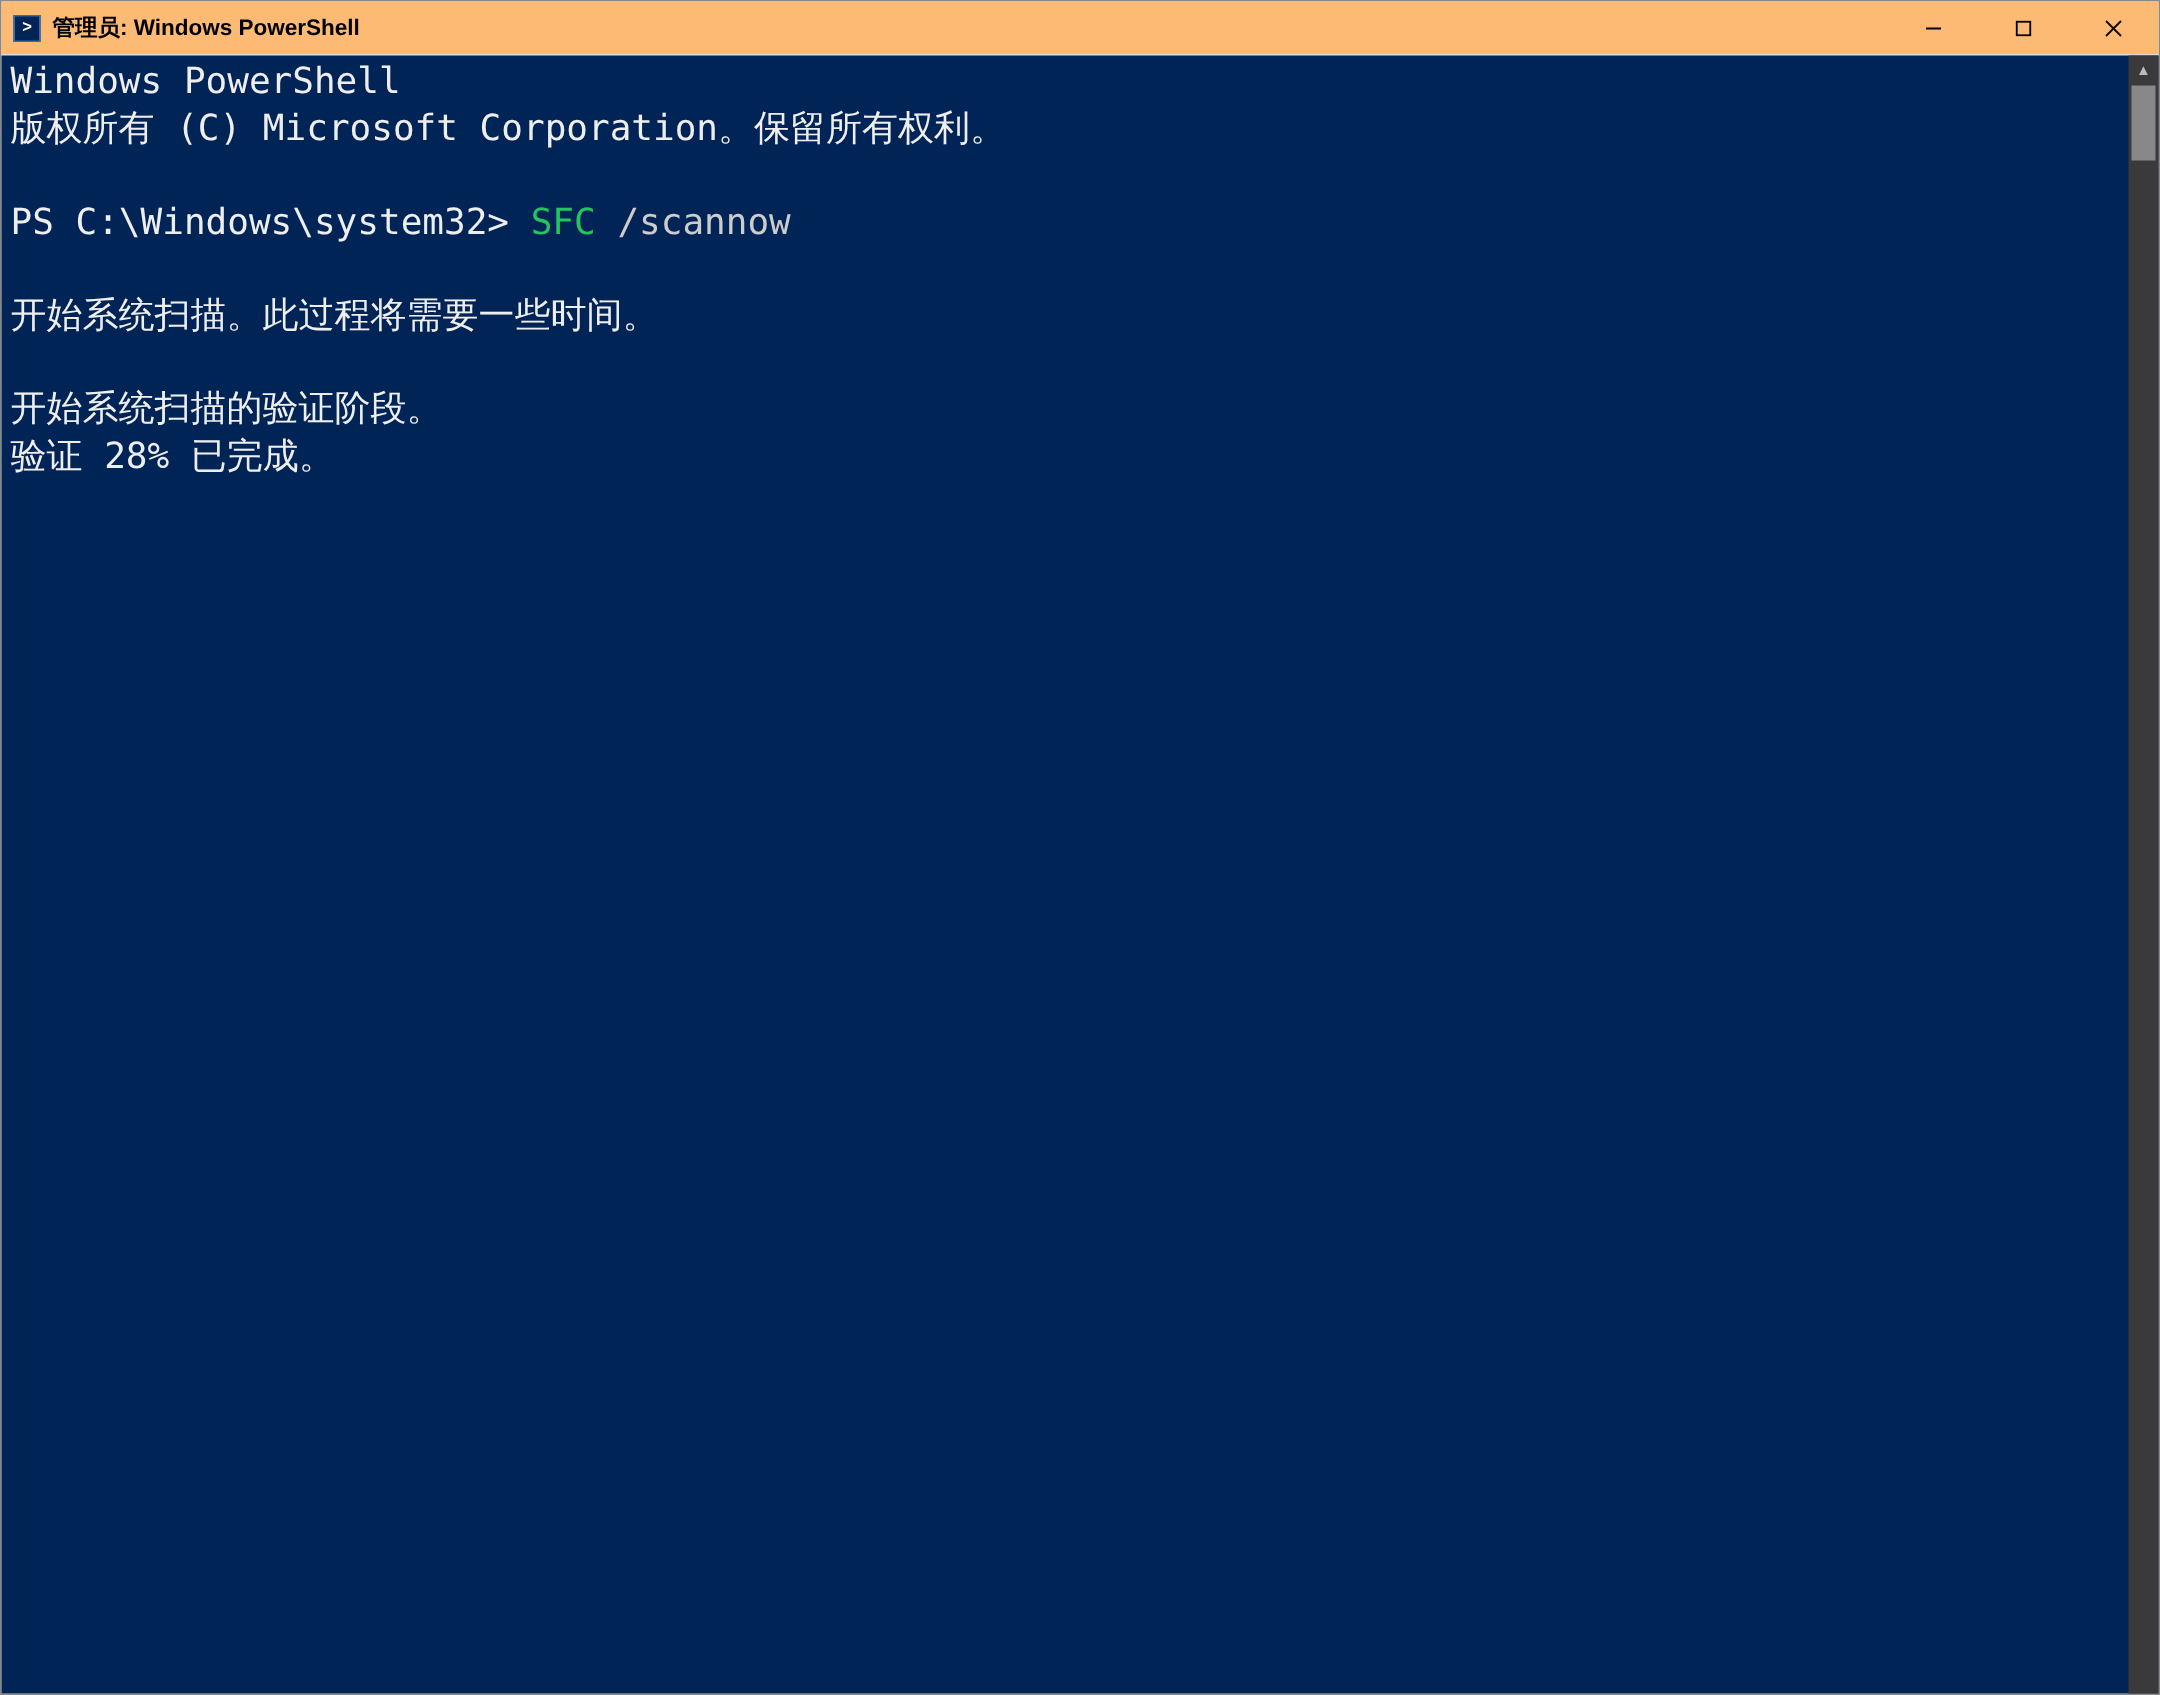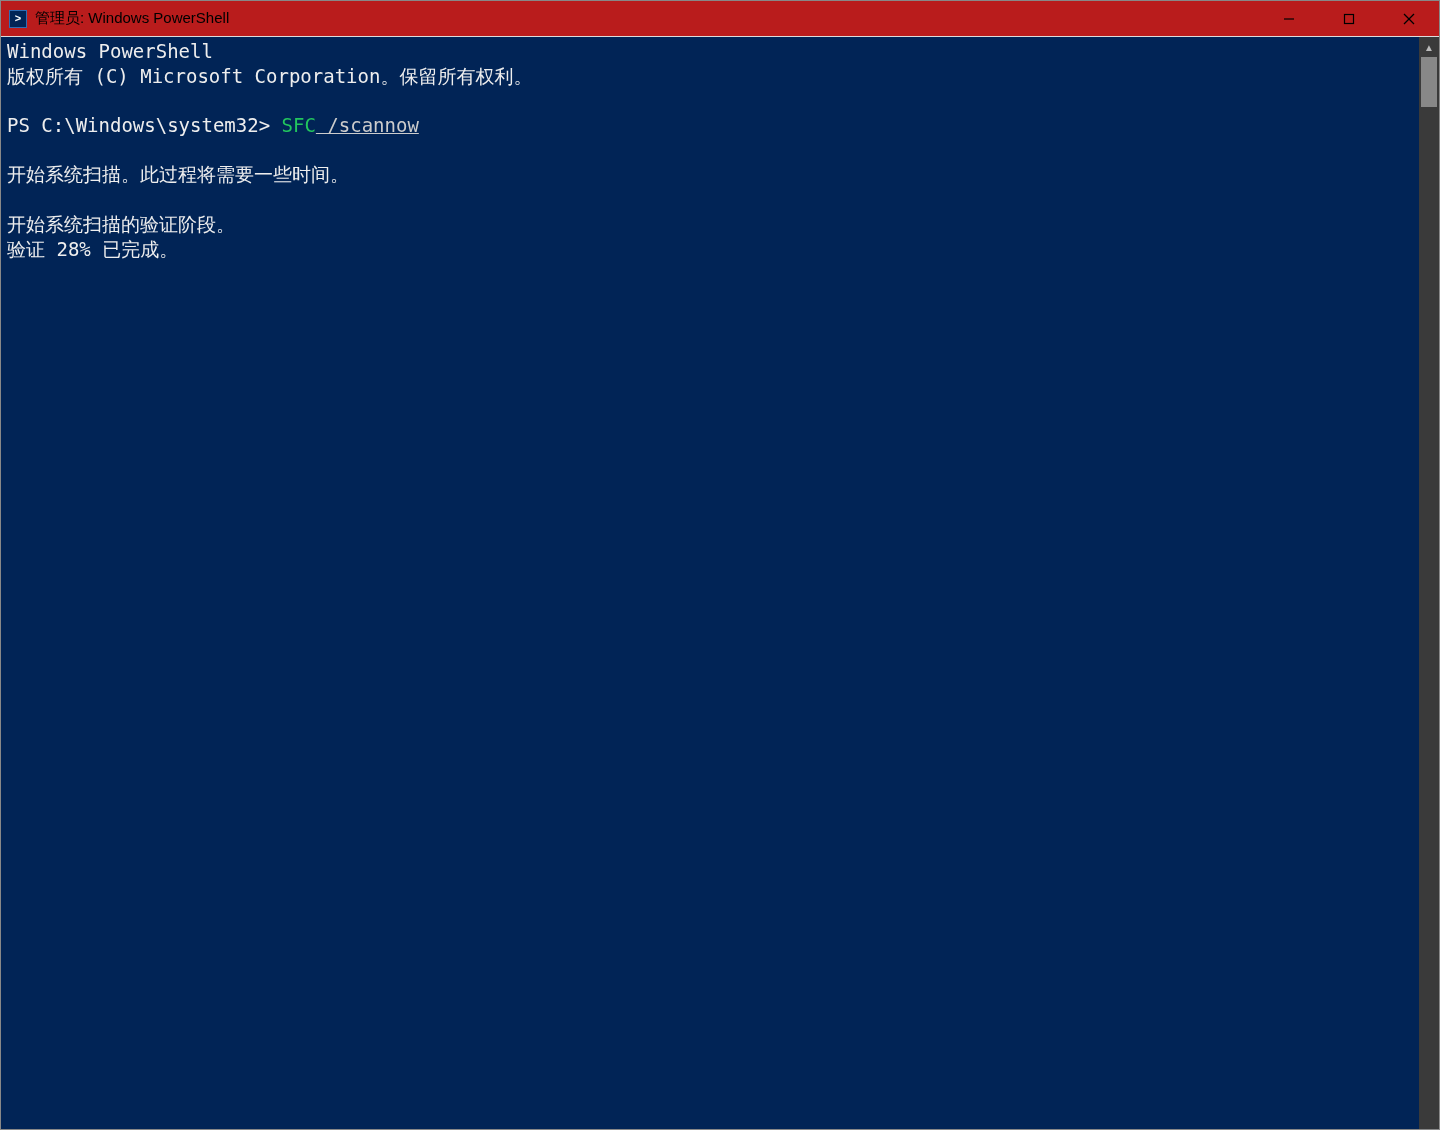--- a/index.html
+++ b/index.html
@@ -16,24 +16,25 @@
     }
     .window {
       width: 100%;
       height: 100%;
       display: flex;
       flex-direction: column;
       border: 1px solid #888;
     }
     .titlebar {
       height: 36px;
-      background: #b91c1c;
+      background: #fdba74;
       display: flex;
       align-items: center;
       border-bottom: 1px solid #ddd;
+      font-weight: bold;
     }
     .titlebar-left {
       display: flex;
       align-items: center;
       padding-left: 8px;
       gap: 8px;
     }
     .ps-icon {
       width: 18px;
       height: 18px;
@@ -75,39 +76,38 @@
     .terminal-wrap {
       flex: 1;
       display: flex;
       background: #012456;
       position: relative;
     }
     .terminal {
       flex: 1;
       padding: 2px 6px;
       font-family: "NSimSun", "SimSun", "Consolas", monospace;
-      font-size: 19px;
+      font-size: 24px;
       line-height: 1.3;
       color: #eeeeee;
       white-space: pre;
       overflow: hidden;
     }
     .line {
       display: block;
     }
     .prompt {
       color: #eeeeee;
       margin-top: 12px;
     }
     .cmd-yellow {
       color: #22c55e;
     }
     .cmd-grey {
       color: #cccccc;
-      text-decoration: underline;
     }
     .scrollbar {
       width: 20px;
       background: #3a3a3a;
       position: relative;
     }
     .scroll-arrow {
       width: 100%;
       height: 20px;
       display: flex;

